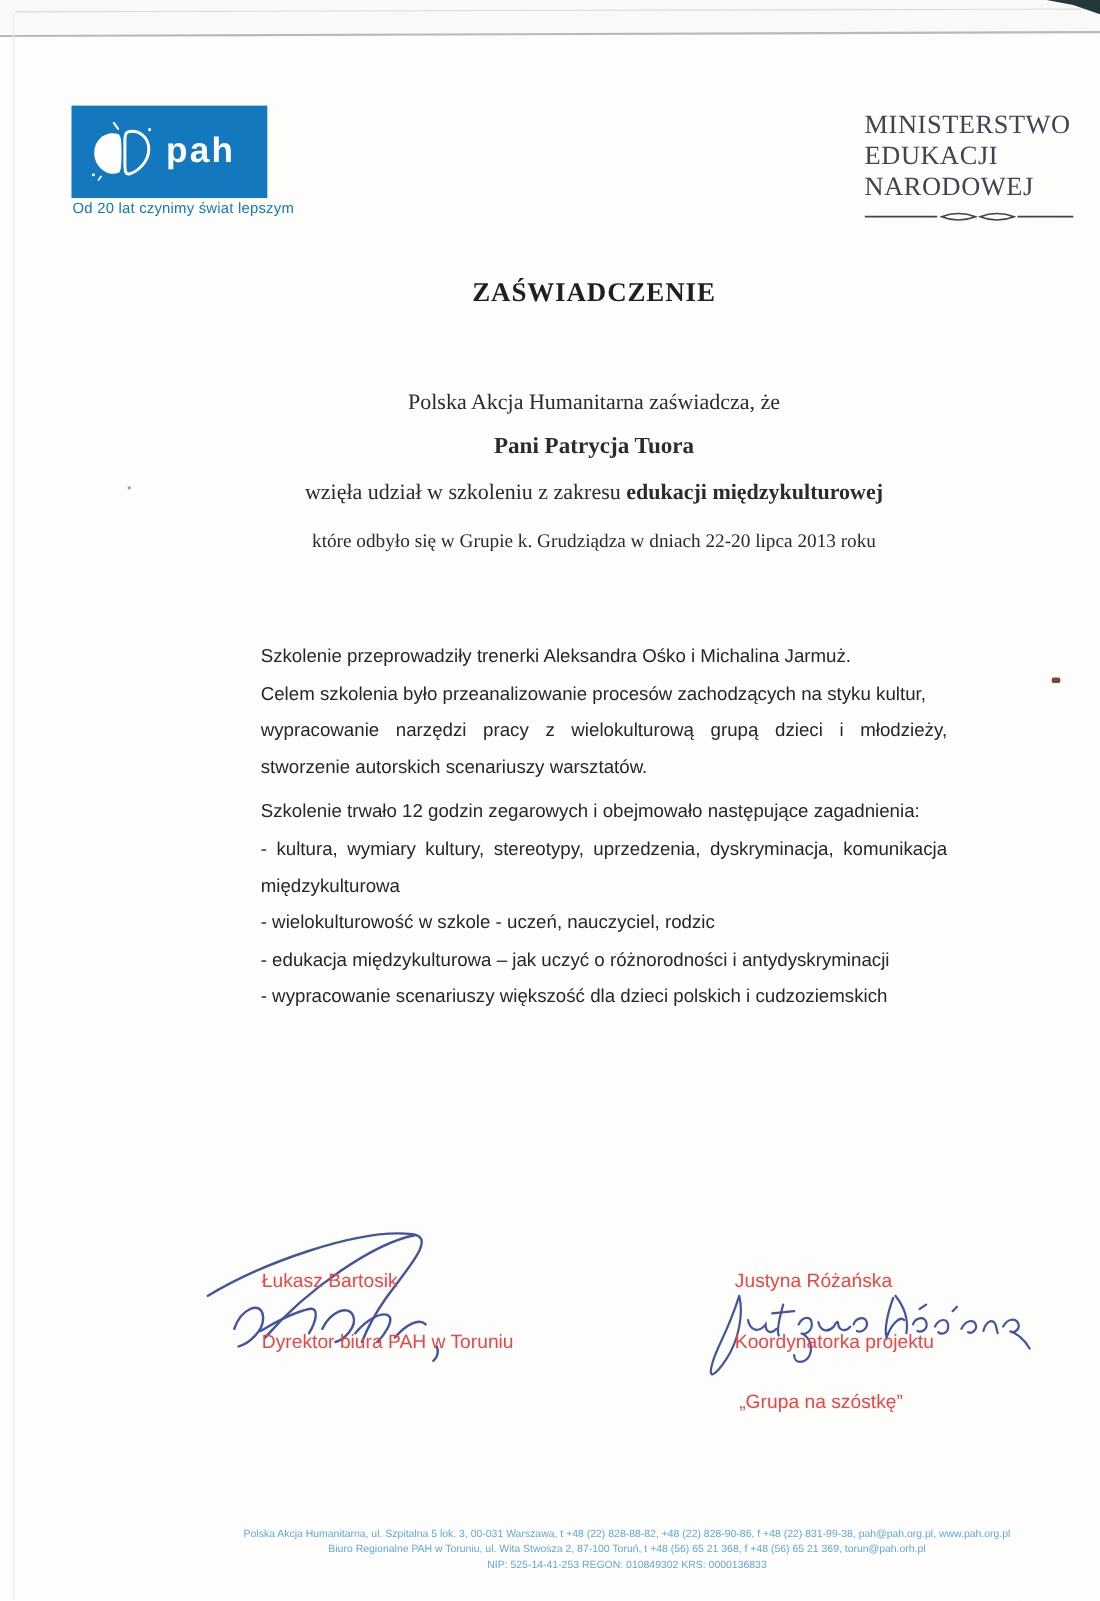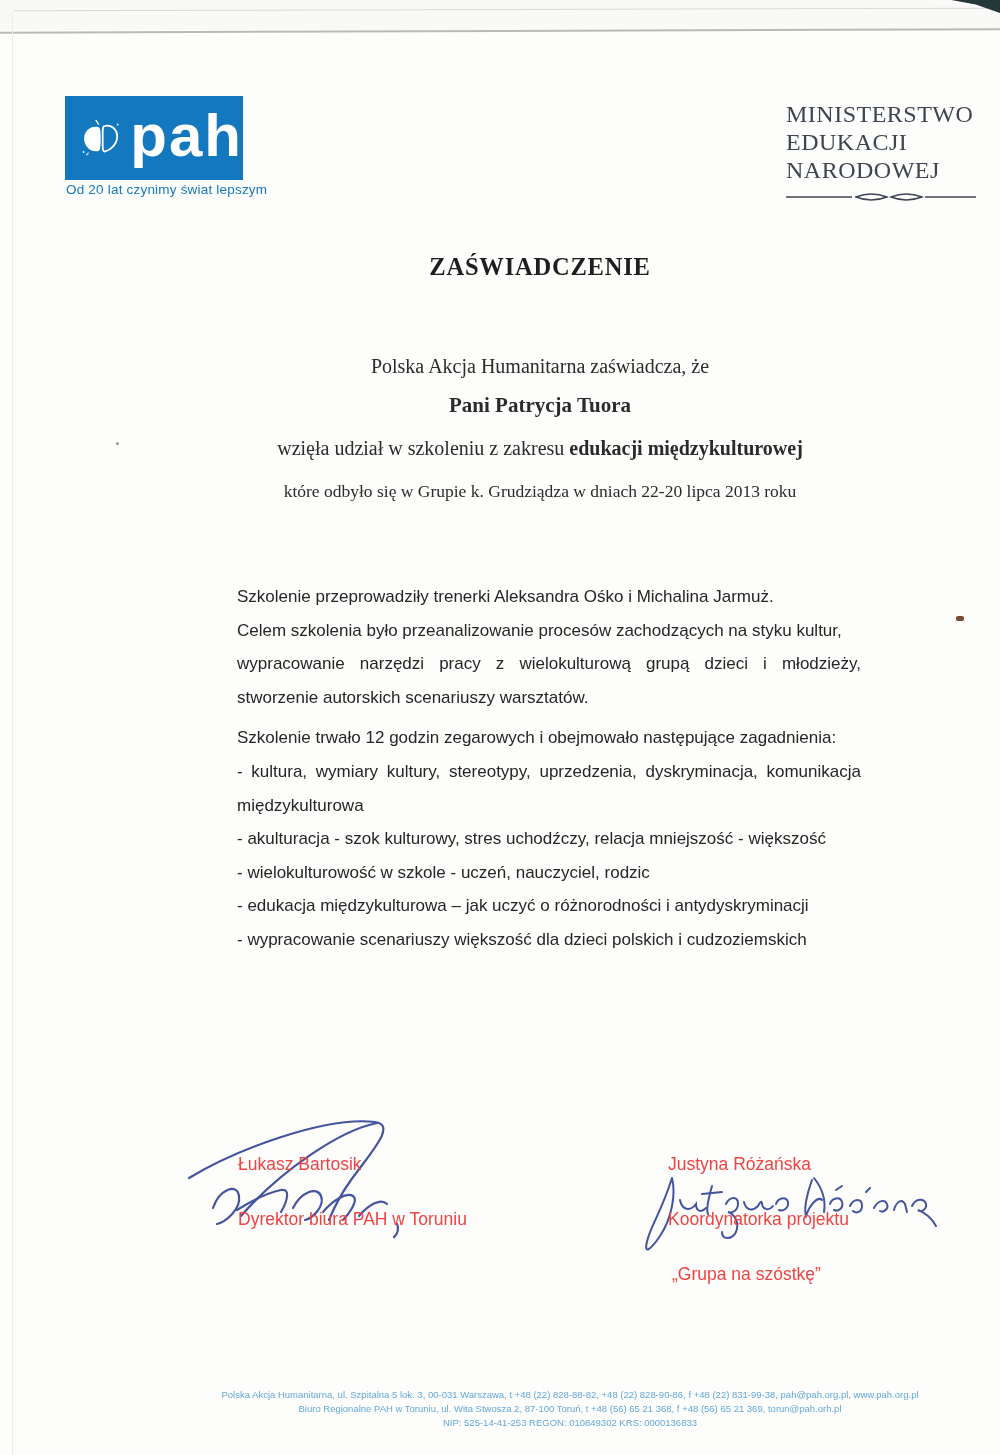--- a/index.html
+++ b/index.html
@@ -12,21 +12,21 @@
   .scan-left-edge{position:absolute;top:12px;bottom:0;left:12px;width:1px;background:#ececea;}
   .corner-wedge{position:absolute;top:0;right:0;width:54px;height:13px;background:#24383a;
                 clip-path:polygon(10% 0,100% 0,100% 100%,55% 35%);}
   .speck-brown{position:absolute;left:956px;top:616px;width:8px;height:5px;border-radius:2px;background:#7a4a33;}
   .speck-gray{position:absolute;left:116px;top:442px;width:3px;height:3px;border-radius:2px;background:#9a9a96;}
 
   
   .pah-box{position:absolute;left:65px;top:96px;width:178px;height:84px;background:#1478bf;
            display:flex;align-items:center;}
   .pah-icon{margin-left:16px;width:62px;height:58px;}
-  .pah-word{color:#ffffff;font-size:60px;font-weight:bold;letter-spacing:2px;line-height:1;
+  .pah-word{color:#ffffff;font-size:32px;font-weight:bold;letter-spacing:2px;line-height:1;
             margin-left:8px;margin-top:-4px;}
   .pah-tagline{position:absolute;left:66px;top:182px;font-size:13.5px;color:#1478bf;letter-spacing:0.2px;}
 
   
   .ministry{position:absolute;left:786px;top:100px;width:200px;color:#3e4551;
             font-family:"Liberation Serif",serif;}
   .ministry .mline{font-size:24px;line-height:28px;letter-spacing:0.5px;}
   .ministry-rule{margin-top:6px;width:190px;height:14px;}
 
   
@@ -97,21 +97,20 @@
   <div class="centercol st3">które odbyło się w Grupie k. Grudziądza w dniach 22-20 lipca 2013 roku</div>
 
   <div class="bodyblock">
     <div class="bline">Szkolenie przeprowadziły trenerki Aleksandra Ośko i Michalina Jarmuż.</div>
     <div class="bline">Celem szkolenia było przeanalizowanie procesów zachodzących na styku kultur,</div>
     <div class="bline stretch">wypracowanie narzędzi pracy z wielokulturową grupą dzieci i młodzieży,</div>
     <div class="bline">stworzenie autorskich scenariuszy warsztatów.</div>
     <div class="bline gap">Szkolenie trwało 12 godzin zegarowych i obejmowało następujące zagadnienia:</div>
     <div class="bline stretch">- kultura, wymiary kultury, stereotypy, uprzedzenia, dyskryminacja, komunikacja</div>
     <div class="bline">międzykulturowa</div>
-    <div class="bline">- akulturacja - szok kulturowy, stres uchodźczy, relacja mniejszość - większość</div>
     <div class="bline">- wielokulturowość w szkole - uczeń, nauczyciel, rodzic</div>
     <div class="bline">- edukacja międzykulturowa – jak uczyć o różnorodności i antydyskryminacji</div>
     <div class="bline">- wypracowanie scenariuszy większość dla dzieci polskich i cudzoziemskich</div>
   </div>
 
   <svg class="ink" style="left:185px;top:1118px;" width="250" height="130" viewBox="0 0 250 130">
     <g fill="none" stroke="#44549e" stroke-width="2.2" stroke-linecap="round">
       <path d="M4,60 C50,32 140,-2 190,4 C212,7 186,34 166,62 C156,76 148,92 144,102"></path>
       <path d="M56,98 C96,52 156,12 192,5"></path>
       <path d="M28,90 C34,72 52,64 54,78 C56,92 40,104 32,106"></path>

